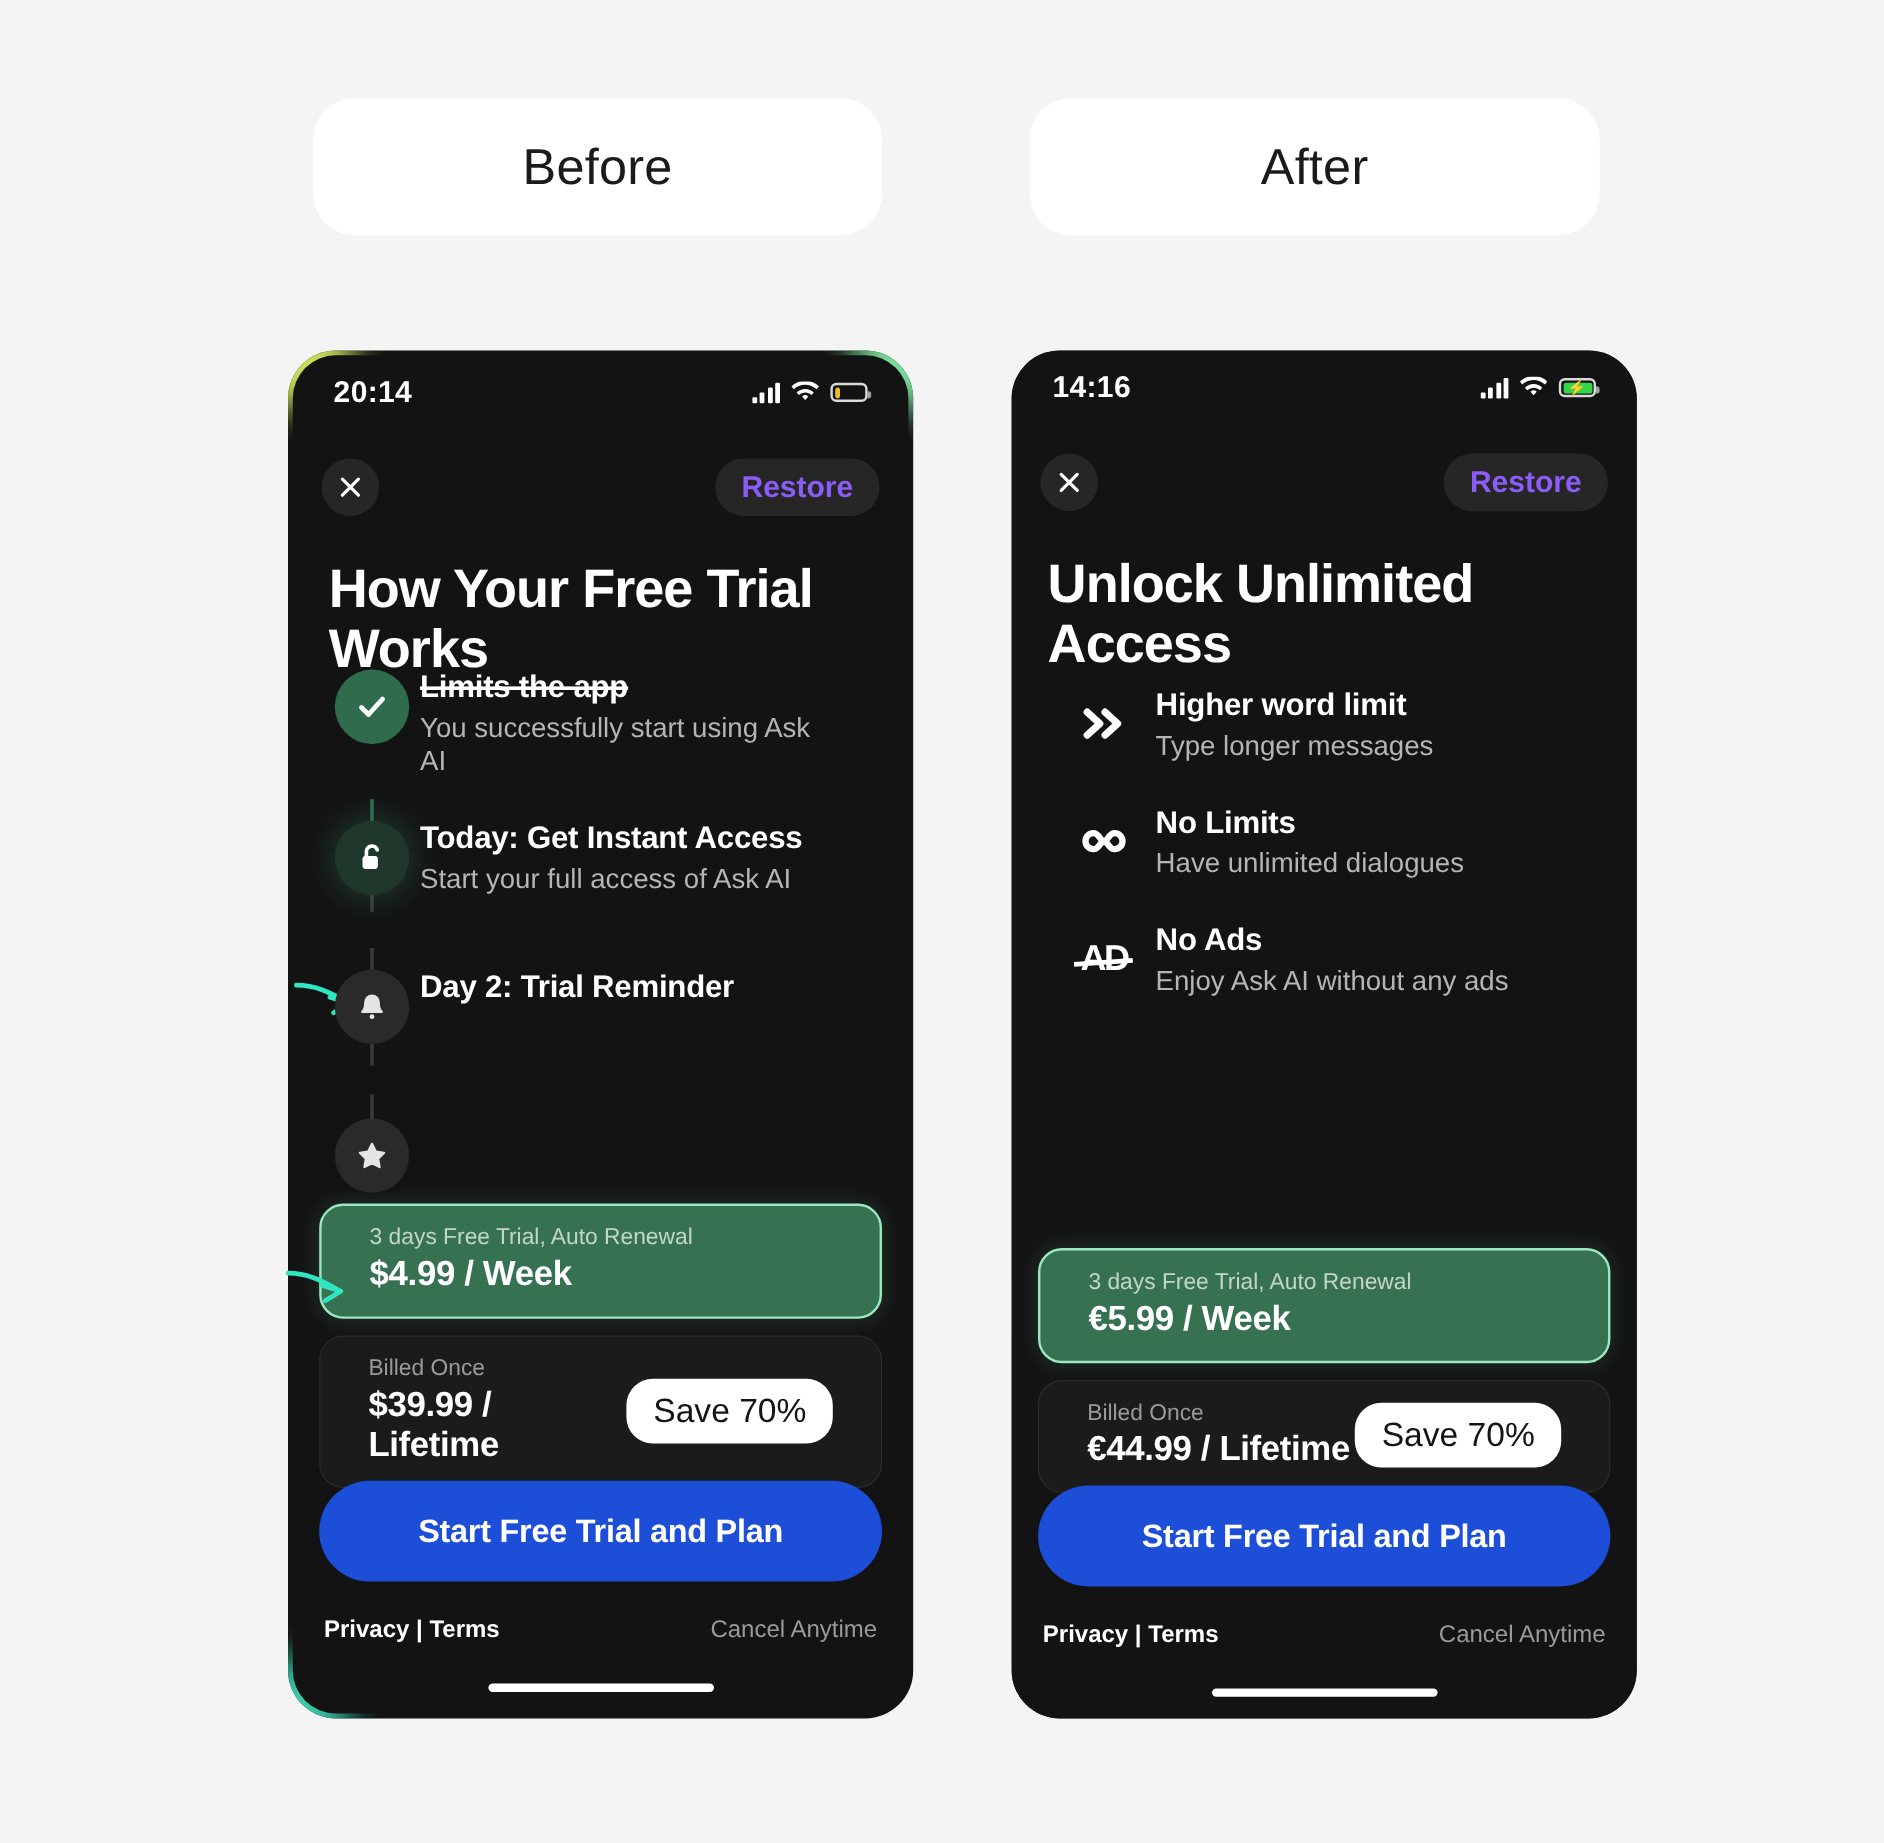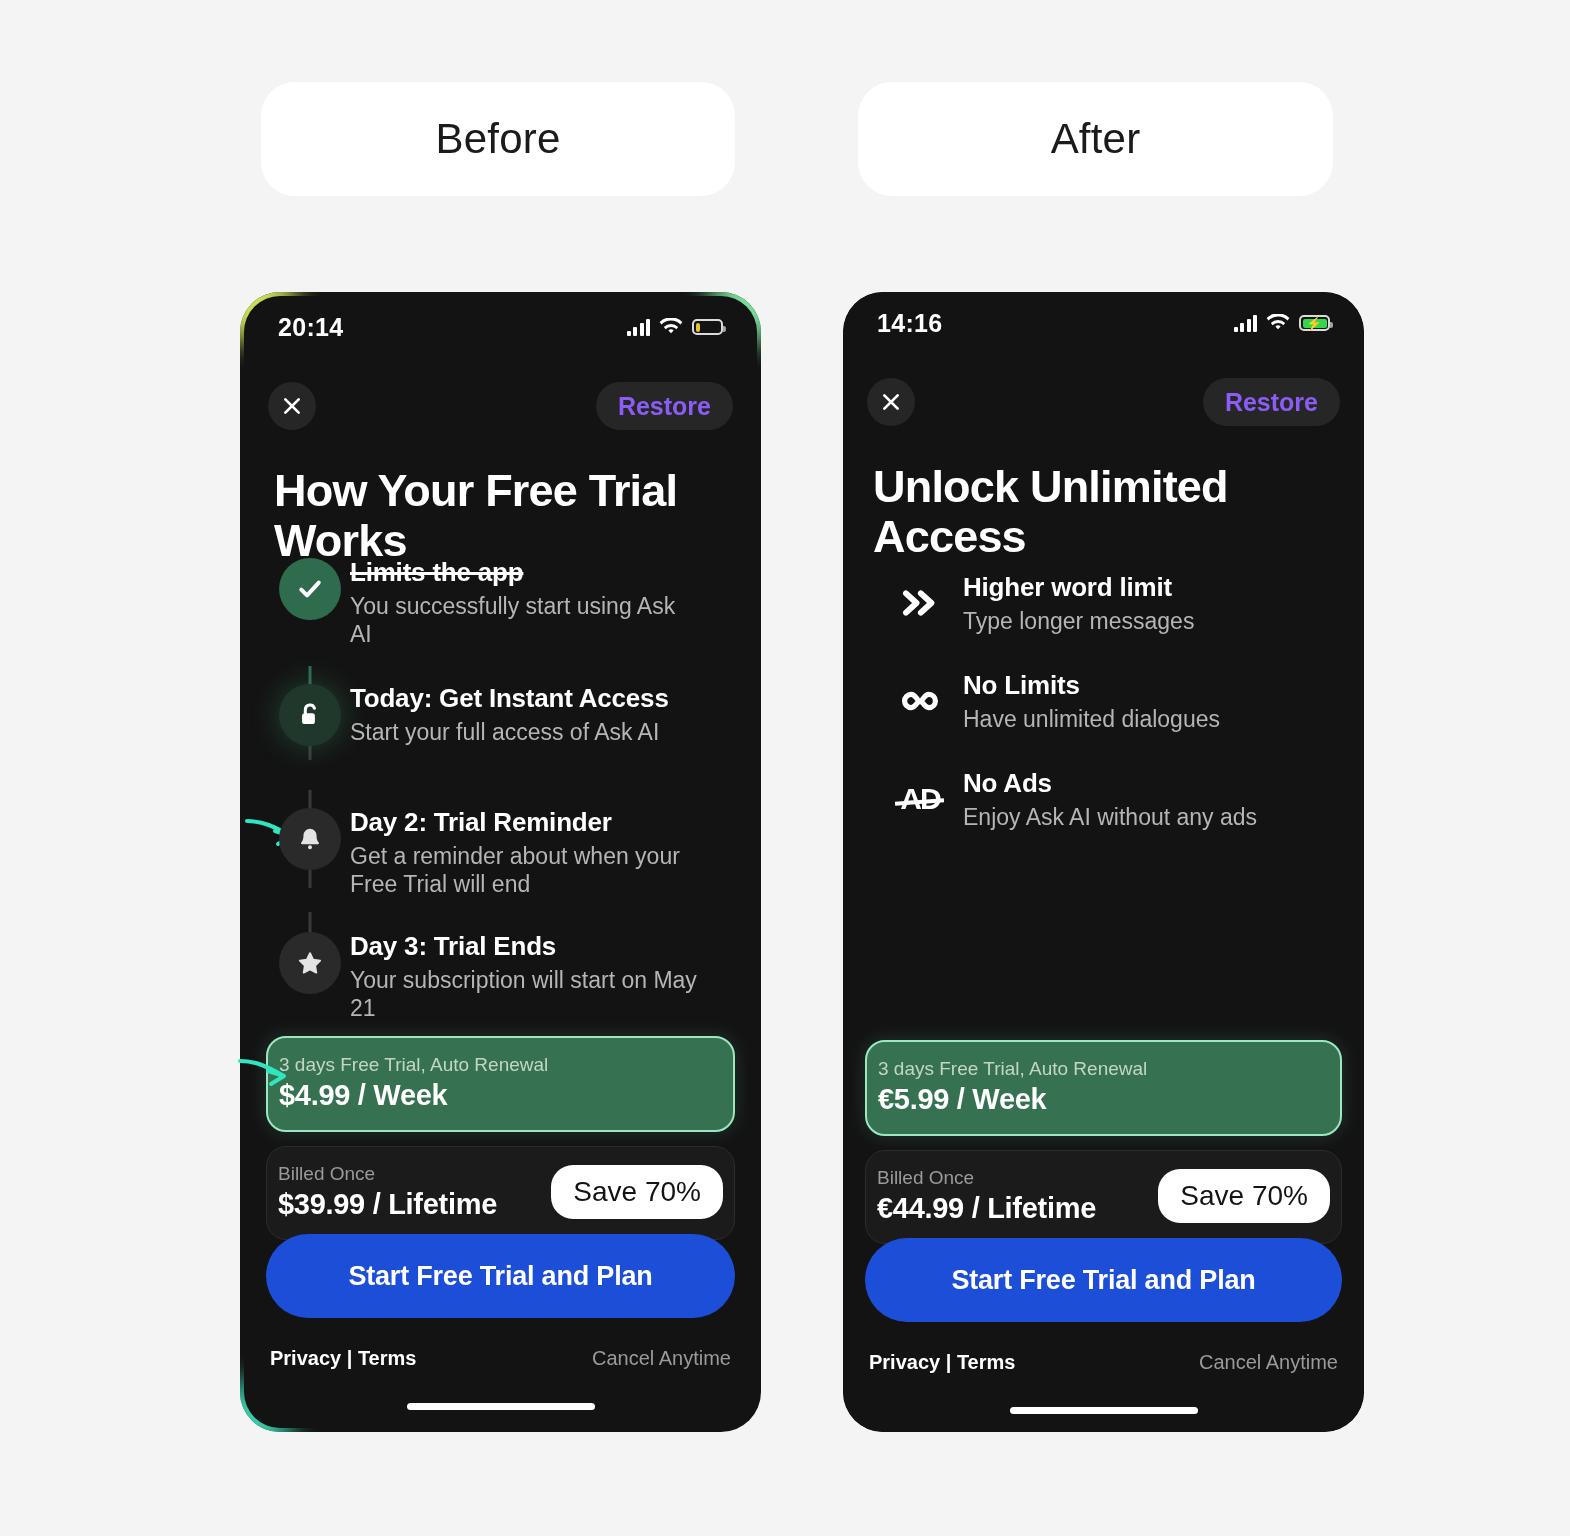--- a/index.html
+++ b/index.html
@@ -140,21 +140,21 @@
     height:3.5px; background:#fff; transform:rotate(-4deg);
   }
   .ft-body { padding-left:4px; }
   .ft-title { color:#fff; font-size:26px; font-weight:700; letter-spacing:-.2px; }
   .ft-desc { color:#b5b5b5; font-size:23px; margin-top:5px; }
 
   
   .pricewrap { position:absolute; left:22px; right:22px; bottom:188px; }
   .card {
     position:relative; border-radius:20px;
-    padding:16px 11px 18px;
+    padding:16px 40px 18px;
   }
   .card-selected {
     background:#367252; border:2.5px solid #9be8c0;
     box-shadow:0 0 18px 2px rgba(120,220,170,.14);
     min-height:88px;
   }
   .card-alt {
     background:#1b1b1b; border:1.5px solid #2c2c2c;
     min-height:92px; margin-top:14px;
     display:flex; align-items:center; justify-content:space-between;
@@ -283,36 +283,31 @@
             <span class="tl-line" style="background:#3a3a3a; top:50%; bottom:-18px;"></span>
             <div class="tl-dot idle">
               <svg viewBox="0 0 24 24">
                 <path d="M12 3.2a5.6 5.6 0 0 0-5.6 5.6c0 4-1.2 5.4-2 6.3-.4.5 0 1.3.7 1.3h13.8c.7 0 1.1-.8.7-1.3-.8-.9-2-2.3-2-6.3A5.6 5.6 0 0 0 12 3.2z" fill="#e4e4e4"></path>
                 <circle cx="12" cy="19.1" r="1.7" fill="#e4e4e4"></circle>
               </svg>
             </div>
           </div>
           <div class="tl-body">
             <div class="tl-title">Day 2: Trial Reminder</div>
-            <div class="tl-desc">Get a reminder about when  your Free Trial will end</div>
           </div>
         </div>
 
         <div class="tl-row" style="min-height:112px;">
           <div class="tl-rail">
             <span class="tl-line" style="background:#3a3a3a; top:-16px; bottom:52%;"></span>
             <div class="tl-dot idle">
               <svg viewBox="0 0 24 24">
                 <path d="M12 3.6l2.7 5.5 6 .9-4.3 4.2 1 6-5.4-2.8-5.4 2.8 1-6L3.3 10l6-.9z" fill="#e4e4e4" stroke="#e4e4e4" stroke-width="1.6" stroke-linejoin="round"></path>
               </svg>
             </div>
-          </div>
-          <div class="tl-body">
-            <div class="tl-title">Day 3: Trial Ends</div>
-            <div class="tl-desc">Your subscription will start on May 21</div>
           </div>
         </div>
 
       </div>
 
       <div class="pricewrap">
         <div class="card card-selected">
           <div class="card-sub">3 days Free Trial, Auto Renewal</div>
           <div class="card-price">$4.99 / Week</div>
         </div>

